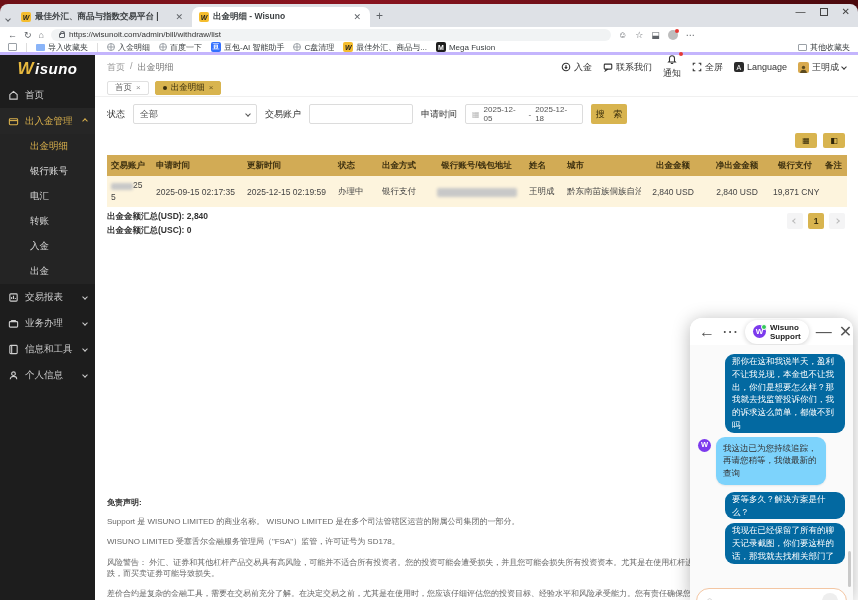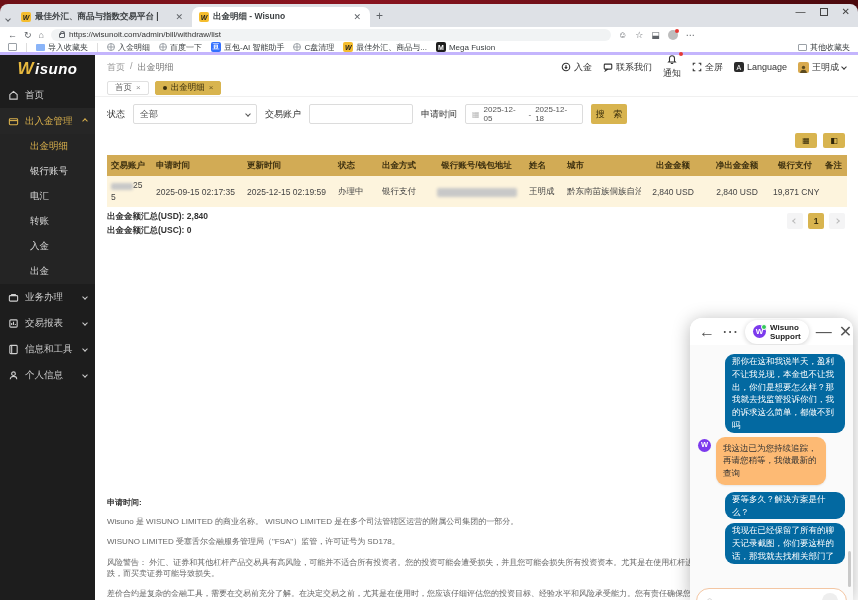--- a/index.html
+++ b/index.html
@@ -92,21 +92,21 @@
   
   #chat{top:318px;left:690px;width:163px;height:282px;background:#fff;border-radius:12px 12px 0 0;box-shadow:0 2px 18px rgba(0,0,0,0.28);overflow:hidden;}
   #chat-header{height:27px;display:flex;align-items:center;padding:0 9px;gap:7px;color:#555;background:#fff;}
   .agent-pill{margin:0 auto;display:flex;align-items:center;gap:4px;background:#fff;border-radius:12px;box-shadow:0 1px 5px rgba(0,0,0,0.18);padding:3px 8px;font-size:8px;font-weight:bold;color:#222;}
   .pav{position:relative;width:13px;height:13px;border-radius:50%;background:#7c3aed;color:#fff;font-size:8px;font-weight:bold;display:flex;align-items:center;justify-content:center;flex:none;}
   .pav:after{content:"";position:absolute;right:-1px;top:-1px;width:4px;height:4px;border-radius:50%;background:#34c759;border:1px solid #fff;}
   #chat-body{position:absolute;top:27px;left:0;right:0;bottom:0;background:#fafafa;padding:9px 8px 0 8px;font-size:8.5px;line-height:1.5;}
   .msg-out{margin-left:auto;background:#0369a1;color:#fff;border-radius:9px;padding:1px 7px;max-width:120px;margin-bottom:4px;width:fit-content;}
   .msg-row{display:flex;gap:5px;align-items:flex-start;margin-bottom:7px;}
   .cav{width:13px;height:13px;border-radius:50%;background:#7c3aed;color:#fff;font-size:7.5px;font-weight:bold;display:flex;align-items:center;justify-content:center;flex:none;margin-top:2px;}
-  .msg-in{background:#fdba74;border-radius:9px;padding:5px 7px;max-width:110px;color:#333;box-shadow:0 1px 2px rgba(0,0,0,0.08);}
+  .msg-in{background:#7dd3fc;border-radius:9px;padding:5px 7px;max-width:110px;color:#333;box-shadow:0 1px 2px rgba(0,0,0,0.08);}
   #chat-scroll{position:absolute;right:2px;top:233px;width:3px;height:36px;background:#c9c9c9;border-radius:2px;}
   #chat-input{position:absolute;left:6px;right:6px;top:270px;height:26px;border:1px solid #f3c6a3;border-radius:13px;background:#fff;display:flex;align-items:center;padding:0 8px;gap:6px;color:#bbb;font-size:9px;}
   #chat-input .send{margin-left:auto;width:16px;height:16px;border-radius:50%;background:#eee;}
 </style>
 </head>
 <body>
 
 <div id="wallpaper" class="abs"></div>
 
 <div id="tabbar" class="abs">
@@ -224,35 +224,35 @@
     <div class="subitem">
         <span>入金</span>
       </div>
     <div class="subitem">
         <span>出金</span>
       </div>
   </div>
   <div class="navitem">
     <span class="navicon">
         <svg viewBox="0 0 12 12">
+          <rect x="2" y="2" width="8" height="8" rx="1"></rect>
+          <path d="M4 7.5v-2M6 7.5v-3.5M8 7.5v-1"></path>
+        </svg>
+      </span>
+    <span class="lbl">交易报表</span>
+    <span class="chev down"></span>
+  </div>
+  <div class="navitem">
+    <span class="navicon">
+        <svg viewBox="0 0 12 12">
           <rect x="1.5" y="4" width="9" height="6" rx="1"></rect>
           <path d="M4 4V2.8h4V4"></path>
         </svg>
       </span>
     <span class="lbl">业务办理</span>
-    <span class="chev down"></span>
-  </div>
-  <div class="navitem">
-    <span class="navicon">
-        <svg viewBox="0 0 12 12">
-          <rect x="2" y="2" width="8" height="8" rx="1"></rect>
-          <path d="M4 7.5v-2M6 7.5v-3.5M8 7.5v-1"></path>
-        </svg>
-      </span>
-    <span class="lbl">交易报表</span>
     <span class="chev down"></span>
   </div>
   <div class="navitem">
     <span class="navicon">
         <svg viewBox="0 0 12 12">
           <rect x="2" y="1.5" width="8" height="9" rx="1"></rect>
           <path d="M4 1.5v9"></path>
         </svg>
       </span>
     <span class="lbl">信息和工具</span>
@@ -423,22 +423,22 @@
     <span class="pg">
         <span class="chev left"></span>
       </span>
     <span class="pg cur">1</span>
     <span class="pg">
         <span class="chev right"></span>
       </span>
   </div>
 
   <div id="disclaimer">
-    <div class="dt">申请时间:</div>
-    <p>Wisuno 是 WISUNO LIMITED 的商业名称。 WISUNO LIMITED 是在多个司法管辖区运营的附属公司集团的一部分。</p>
+    <div class="dt">免责声明:</div>
+    <p>Support 是 WISUNO LIMITED 的商业名称。 WISUNO LIMITED 是在多个司法管辖区运营的附属公司集团的一部分。</p>
     <p>WISUNO LIMITED 受塞舌尔金融服务管理局（"FSA"）监管，许可证号为 SD178。</p>
     <p>风险警告： 外汇、证券和其他杠杆产品交易具有高风险，可能并不适合所有投资者。您的投资可能会遭受损失，并且您可能会损失所有投资资本。尤其是在使用杠杆进行交易时，价格波动可能导致证券价值下跌，而买卖证券可能导致损失。</p>
     <p>差价合约是复杂的金融工具，需要在交易前充分了解。在决定交易之前，尤其是在使用时，您应该仔细评估您的投资目标、经验水平和风险承受能力。您有责任确保您完全了解所涉及的风险，并在必要时寻求独立建议。</p>
 
   </div>
 </div>
 
 <div id="chat" class="abs">
   <div id="chat-header">
     <span>←</span>

